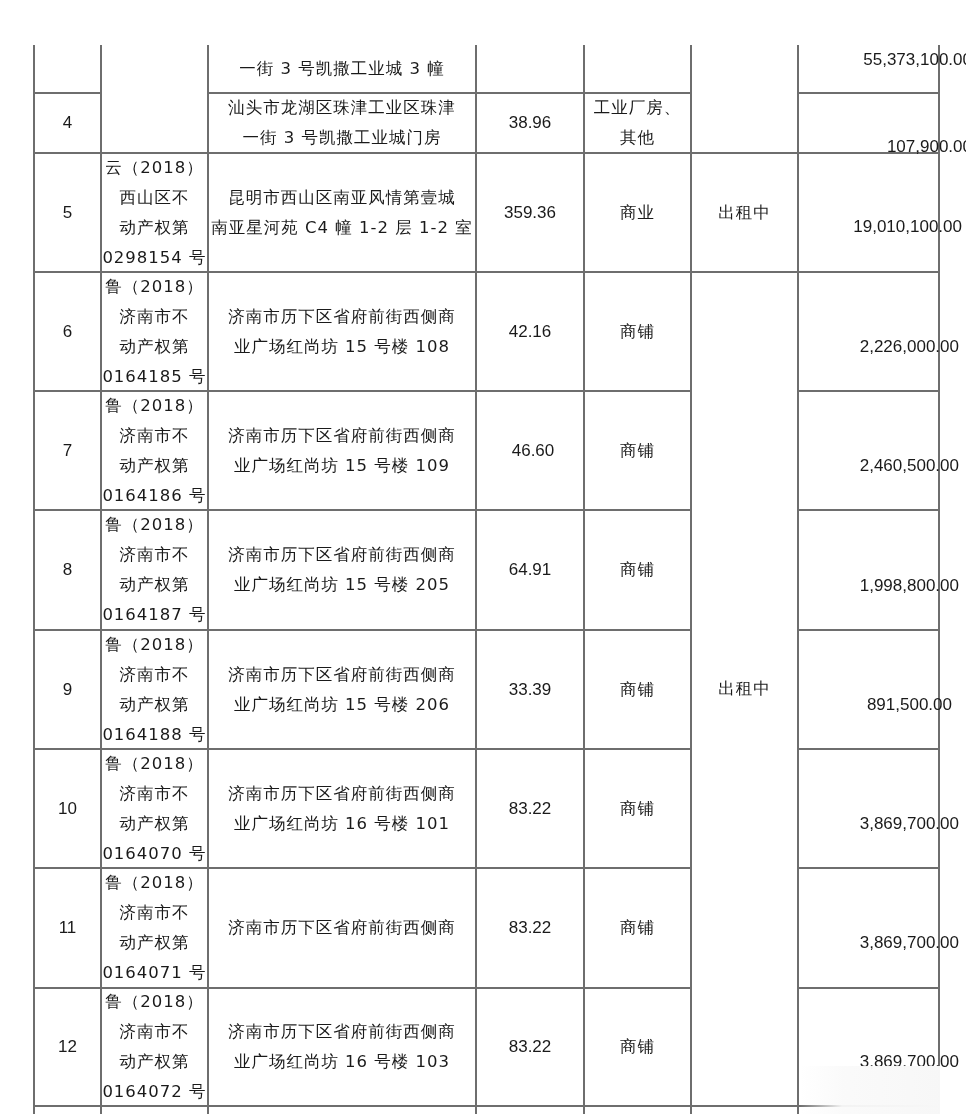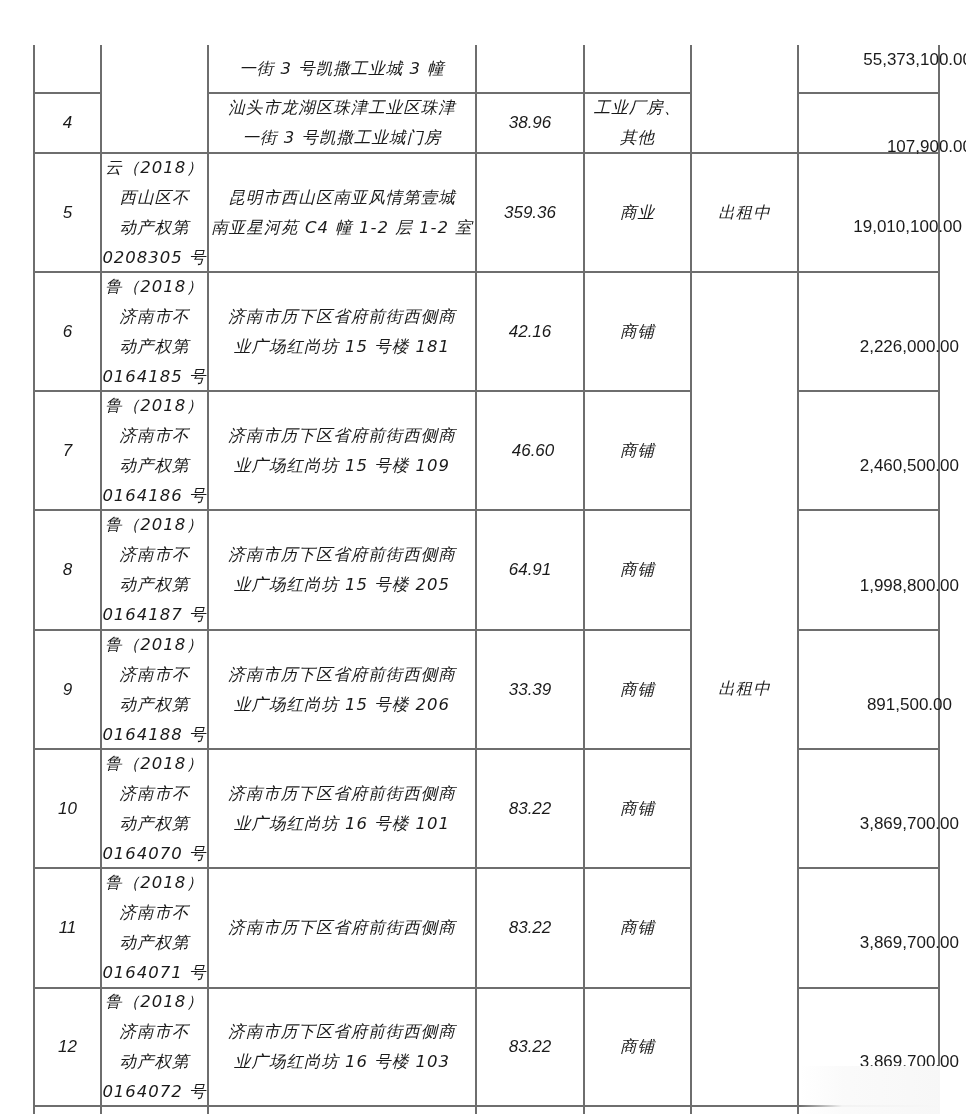--- a/index.html
+++ b/index.html
@@ -1,21 +1,21 @@
 <!DOCTYPE html>
 <html><head>
 <meta charset="utf-8">
 <style>
   html, body { margin:0; padding:0; background:#ffffff; }
   body { width:966px; height:1114px; position:relative; overflow:hidden;
          font-family:"Liberation Sans","DejaVu Sans",sans-serif; color:#1a1a1a; }
   .v { position:absolute; width:2px; background:#6e6e6e; }
   .h { position:absolute; height:2px; background:#6e6e6e; }
   .cell { position:absolute; display:flex; align-items:center; justify-content:center;
-          text-align:center; font-size:17px; line-height:30px; box-sizing:border-box;font-style:italic; }
+          text-align:center; font-size:17px; line-height:30px; box-sizing:border-box; }
   .cjk { font-family:"DejaVu Sans","Liberation Sans",sans-serif; font-size:16.5px; letter-spacing:1px; }
   .num { font-family:"Liberation Sans",sans-serif; font-size:17px; }
   .amt { position:absolute; font-family:"Liberation Sans",sans-serif; font-size:17px; text-align:right;padding-left:44px; }
   .multiline span { display:block; }
   .watermark { position:absolute; left:800px; top:1066px; width:140px; height:48px;
                background:linear-gradient(90deg, rgba(255,255,255,0.0), rgba(250,250,250,0.95) 30%, #f7f7f7);
                }
 </style>
 </head>
 <body>
@@ -80,21 +80,21 @@
 </div>
 
 <div class="cell num" style="left:35px; top:154px; width:65px; height:117px;">
   <span>5</span>
 </div>
 <div class="cell cjk multiline" style="left:102px; top:154px; width:105px; height:117px;">
   <div>
     <span>云（2018）</span>
     <span>西山区不</span>
     <span>动产权第</span>
-    <span>0208305 号</span>
+    <span>0298154 号</span>
   </div>
 </div>
 <div class="cell cjk multiline" style="left:209px; top:154px; width:266px; height:117px;">
   <div>
     <span>昆明市西山区南亚风情第壹城</span>
     <span>南亚星河苑 C4 幢 1-2 层 1-2 室</span>
   </div>
 </div>
 <div class="cell num" style="left:477px; top:154px; width:106px; height:117px;text-align:right;">
   <span>359.36</span>
@@ -120,21 +120,21 @@
   <div>
     <span>鲁（2018）</span>
     <span>济南市不</span>
     <span>动产权第</span>
     <span>0164185 号</span>
   </div>
 </div>
 <div class="cell cjk multiline" style="left:209px; top:273px; width:266px; height:117px;">
   <div>
     <span>济南市历下区省府前街西侧商</span>
-    <span>业广场红尚坊 15 号楼 181</span>
+    <span>业广场红尚坊 15 号楼 108</span>
   </div>
 </div>
 <div class="cell num" style="left:477px; top:273px; width:106px; height:117px;">
   <span>42.16</span>
 </div>
 <div class="cell cjk" style="left:585px; top:273px; width:105px; height:117px;">
   <span>商铺</span>
 </div>
 <div class="amt" style="left:799px; top:337px; width:116px;">
   <span>2,226,000.00</span>

